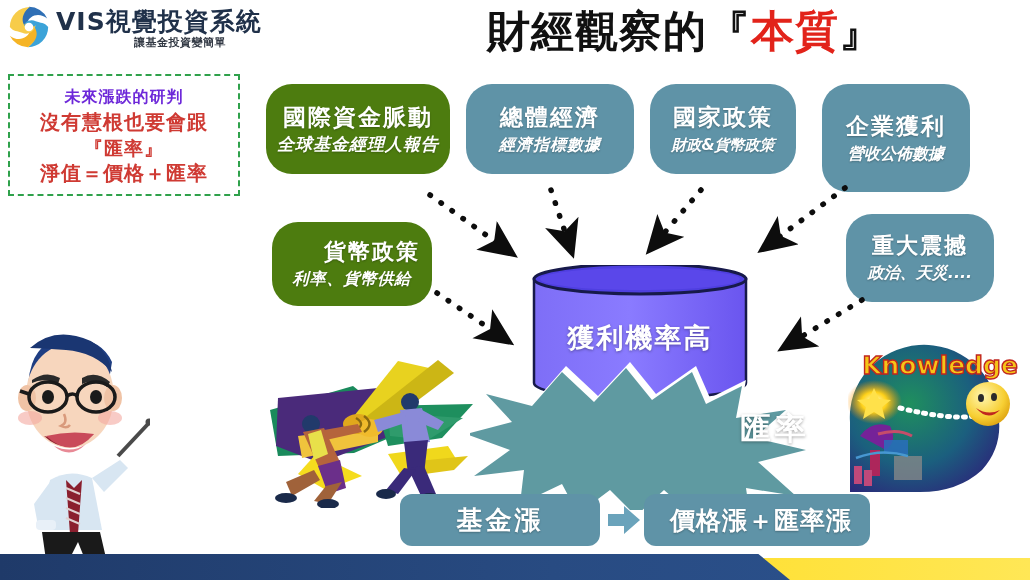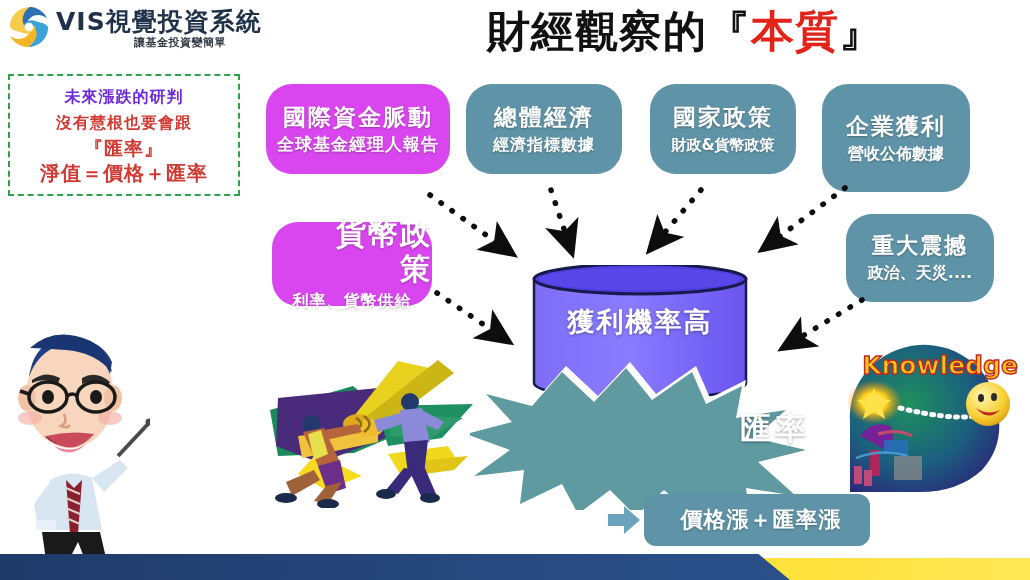--- a/index.html
+++ b/index.html
@@ -31,68 +31,68 @@
   .main-title{position:absolute;left:487px;top:2px;width:540px;height:58px;
      font-size:43px;font-weight:bold;color:#111;letter-spacing:1px;white-space:nowrap;line-height:58px;}
   .main-title .hl{color:#e2231a;}
   .main-title .brk{color:#111;font-weight:bold;}
 
   
   .note-box{position:absolute;left:8px;top:74px;width:232px;height:122px;
      border:2px dashed #2fa14b;background:#fff;box-sizing:border-box;
      display:flex;flex-direction:column;align-items:center;justify-content:center;gap:1px;}
   .note-l1{font-size:16px;font-weight:bold;color:#6d28d9;letter-spacing:1px;line-height:24px;}
-  .note-l2{font-size:16px;font-weight:bold;color:#cf3a33;letter-spacing:1px;line-height:25px;}
+  .note-l2{font-size:20px;font-weight:bold;color:#cf3a33;letter-spacing:1px;line-height:25px;}
   .note-l3{font-size:19px;font-weight:bold;color:#cf3a33;letter-spacing:1px;line-height:24px;}
   .note-l4{font-size:20px;font-weight:bold;color:#cf3a33;letter-spacing:1px;line-height:25px;}
 
   
   .pill{position:absolute;border-radius:26px;display:flex;flex-direction:column;
      align-items:center;justify-content:center;box-sizing:border-box;
      text-shadow:0 1px 2px rgba(0,0,0,.28);}
   .pill .t1{color:#ffffff;font-weight:bold;line-height:1.15;}
-  .pill .t2{color:#ffffff;font-weight:bold;line-height:1.15;}
-  .pill.gold{background:#d946ef;text-align:right;}
+  .pill .t2{color:#ffffff;font-weight:bold;line-height:1.15;font-style:italic;}
+  .pill.gold{background:#4d7c0f;}
   .pill.teal{background:#5f93a7;}
 
   #p-intl{left:266px;top:84px;width:184px;height:90px;}
   #p-intl .t1{font-size:23px;letter-spacing:2px;}
   #p-intl .t2{font-size:17px;letter-spacing:1px;margin-top:5px;}
 
-  #p-macro{left:466px;top:84px;width:156px;height:90px;}
+  #p-macro{left:466px;top:84px;width:168px;height:90px;}
   #p-macro .t1{font-size:23px;letter-spacing:2px;}
   #p-macro .t2{font-size:16px;letter-spacing:1px;margin-top:6px;}
 
   #p-policy{left:650px;top:84px;width:146px;height:90px;}
   #p-policy .t1{font-size:23px;letter-spacing:2px;}
   #p-policy .t2{font-size:15px;letter-spacing:0px;margin-top:6px;}
 
   #p-profit{left:822px;top:84px;width:148px;height:108px;}
   #p-profit .t1{font-size:23px;letter-spacing:2px;}
   #p-profit .t2{font-size:16px;letter-spacing:0px;margin-top:6px;}
 
   #p-money{left:272px;top:222px;width:160px;height:84px;}
-  #p-money .t1{font-size:30px;letter-spacing:2px;margin-left:40px;}
+  #p-money .t1{font-size:22px;letter-spacing:2px;margin-left:40px;}
   #p-money .t2{font-size:16px;letter-spacing:1px;margin-top:6px;}
 
   #p-shock{left:846px;top:214px;width:148px;height:88px;}
   #p-shock .t1{font-size:22px;letter-spacing:2px;}
   #p-shock .t2{font-size:16px;letter-spacing:0px;margin-top:6px;}
 
   
   .resbox{position:absolute;border-radius:12px;background:#5f93a7;
      display:flex;align-items:center;justify-content:center;color:#fff;font-weight:bold;
      text-shadow:0 1px 2px rgba(0,0,0,.28);box-sizing:border-box;}
   #r-fund{left:400px;top:494px;width:200px;height:52px;font-size:26px;letter-spacing:3px;}
-  #r-price{left:644px;top:494px;width:226px;height:52px;font-size:22px;letter-spacing:1px;padding-left:8px;}
+  #r-price{left:644px;top:494px;width:226px;height:52px;font-size:25px;letter-spacing:1px;padding-left:8px;}
   #r-arrow{position:absolute;left:608px;top:505px;width:32px;height:30px;}
 
   
   #cyl{position:absolute;left:530px;top:265px;width:220px;height:135px;}
-  .cyl-label{position:absolute;left:530px;top:304px;width:220px;height:34px;
+  .cyl-label{position:absolute;left:530px;top:320px;width:220px;height:34px;
      text-align:center;font-size:27px;font-weight:bold;color:#ffffff;letter-spacing:2px;
      text-shadow:0 1px 3px rgba(0,0,0,.35);}
 
   
   #burst{position:absolute;left:470px;top:360px;width:340px;height:150px;}
   .burst-label{position:absolute;left:470px;top:408px;width:340px;height:40px;
      text-align:right;font-size:31px;font-weight:bold;color:#ffffff;letter-spacing:4px;
      text-shadow:0 1px 3px rgba(0,0,0,.35);}
 
   
@@ -303,20 +303,21 @@
     <path d="M50,150 L34,172 l4,22 l16,-8z" fill="#d8e6f2"></path>
     <path d="M92,146 L120,128 l8,8 l-24,24z" fill="#d8e6f2"></path>
     <rect x="36" y="188" width="20" height="10" rx="4" fill="#e8f0f8"></rect>
     <path d="M118,124 L148,92" stroke="#4a4a4a" stroke-width="4"></path>
     <circle cx="149" cy="90" r="3.5" fill="#4a4a4a"></circle>
     <path d="M42,200 l58,0 l6,26 l-20,4 l-8,-20 l-10,20 l-22,-2z" fill="#1a1a1a"></path>
     <path d="M40,224 q10,8 26,6 l0,6 l-28,0z" fill="#111"></path>
     <path d="M84,228 q12,6 24,2 l2,6 l-28,2z" fill="#111"></path>
   </svg>
 
+  <div class="resbox" id="r-fund">基金漲</div>
   <svg id="r-arrow" viewBox="0 0 32 30">
     <polygon points="0,9 16,9 16,1 32,15 16,29 16,21 0,21" fill="#6aa3bb"></polygon>
   </svg>
   <div class="resbox" id="r-price">價格漲＋匯率漲</div>
 
   <div class="strip-wrap">
     <div class="strip-yellow"></div>
     <div class="strip-navy"></div>
   </div>
 

